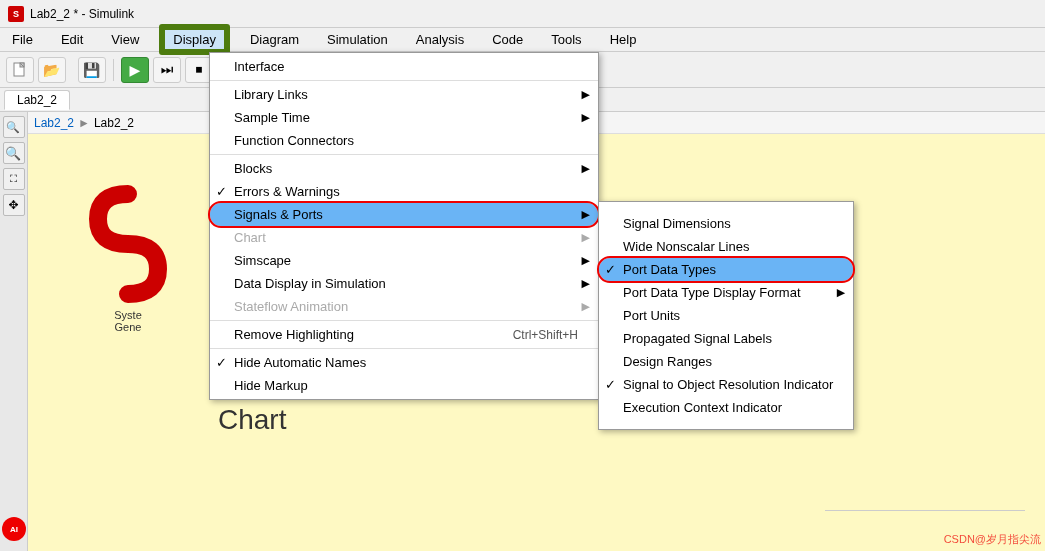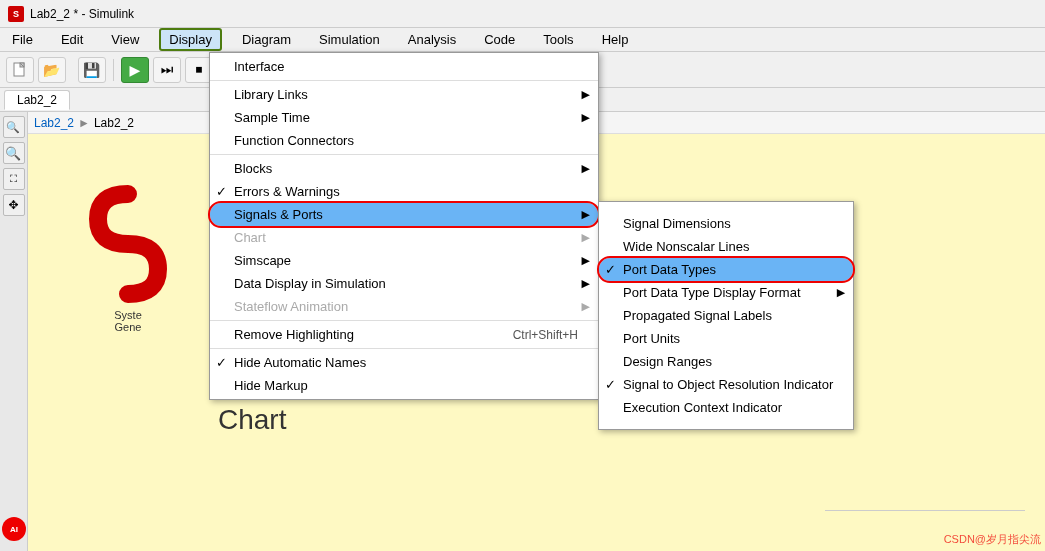--- a/index.html
+++ b/index.html
@@ -53,21 +53,21 @@
     .menu-item {
       padding: 2px 8px;
       cursor: pointer;
       border-radius: 3px;
       font-size: 13px;
       color: #000;
       white-space: nowrap;
     }
     .menu-item.active {
       background: #cce4f7;
-      border: 2px solid #4d7c0f;
+      border: 6px solid #4d7c0f;
     }
 
     
     .toolbar {
       background: #f0f0f0;
       height: 36px;
       display: flex;
       align-items: center;
       padding: 0 6px;
       border-bottom: 1px solid #ccc;
@@ -476,25 +476,25 @@
           <span class="check">✓</span>
           <span>Port Data Types</span>
         </div>
 
         <div class="menu-row">
           <span>Port Data Type Display Format</span>
           <span class="arrow">▶</span>
         </div>
 
         <div class="menu-row">
+          <span>Port Units</span>
+        </div>
+
+        <div class="menu-row">
           <span>Propagated Signal Labels</span>
-        </div>
-
-        <div class="menu-row">
-          <span>Port Units</span>
         </div>
 
         <div class="menu-row">
           <span>Design Ranges</span>
         </div>
 
         <div class="menu-row">
           <span class="check">✓</span>
           <span>Signal to Object Resolution Indicator</span>
         </div>

